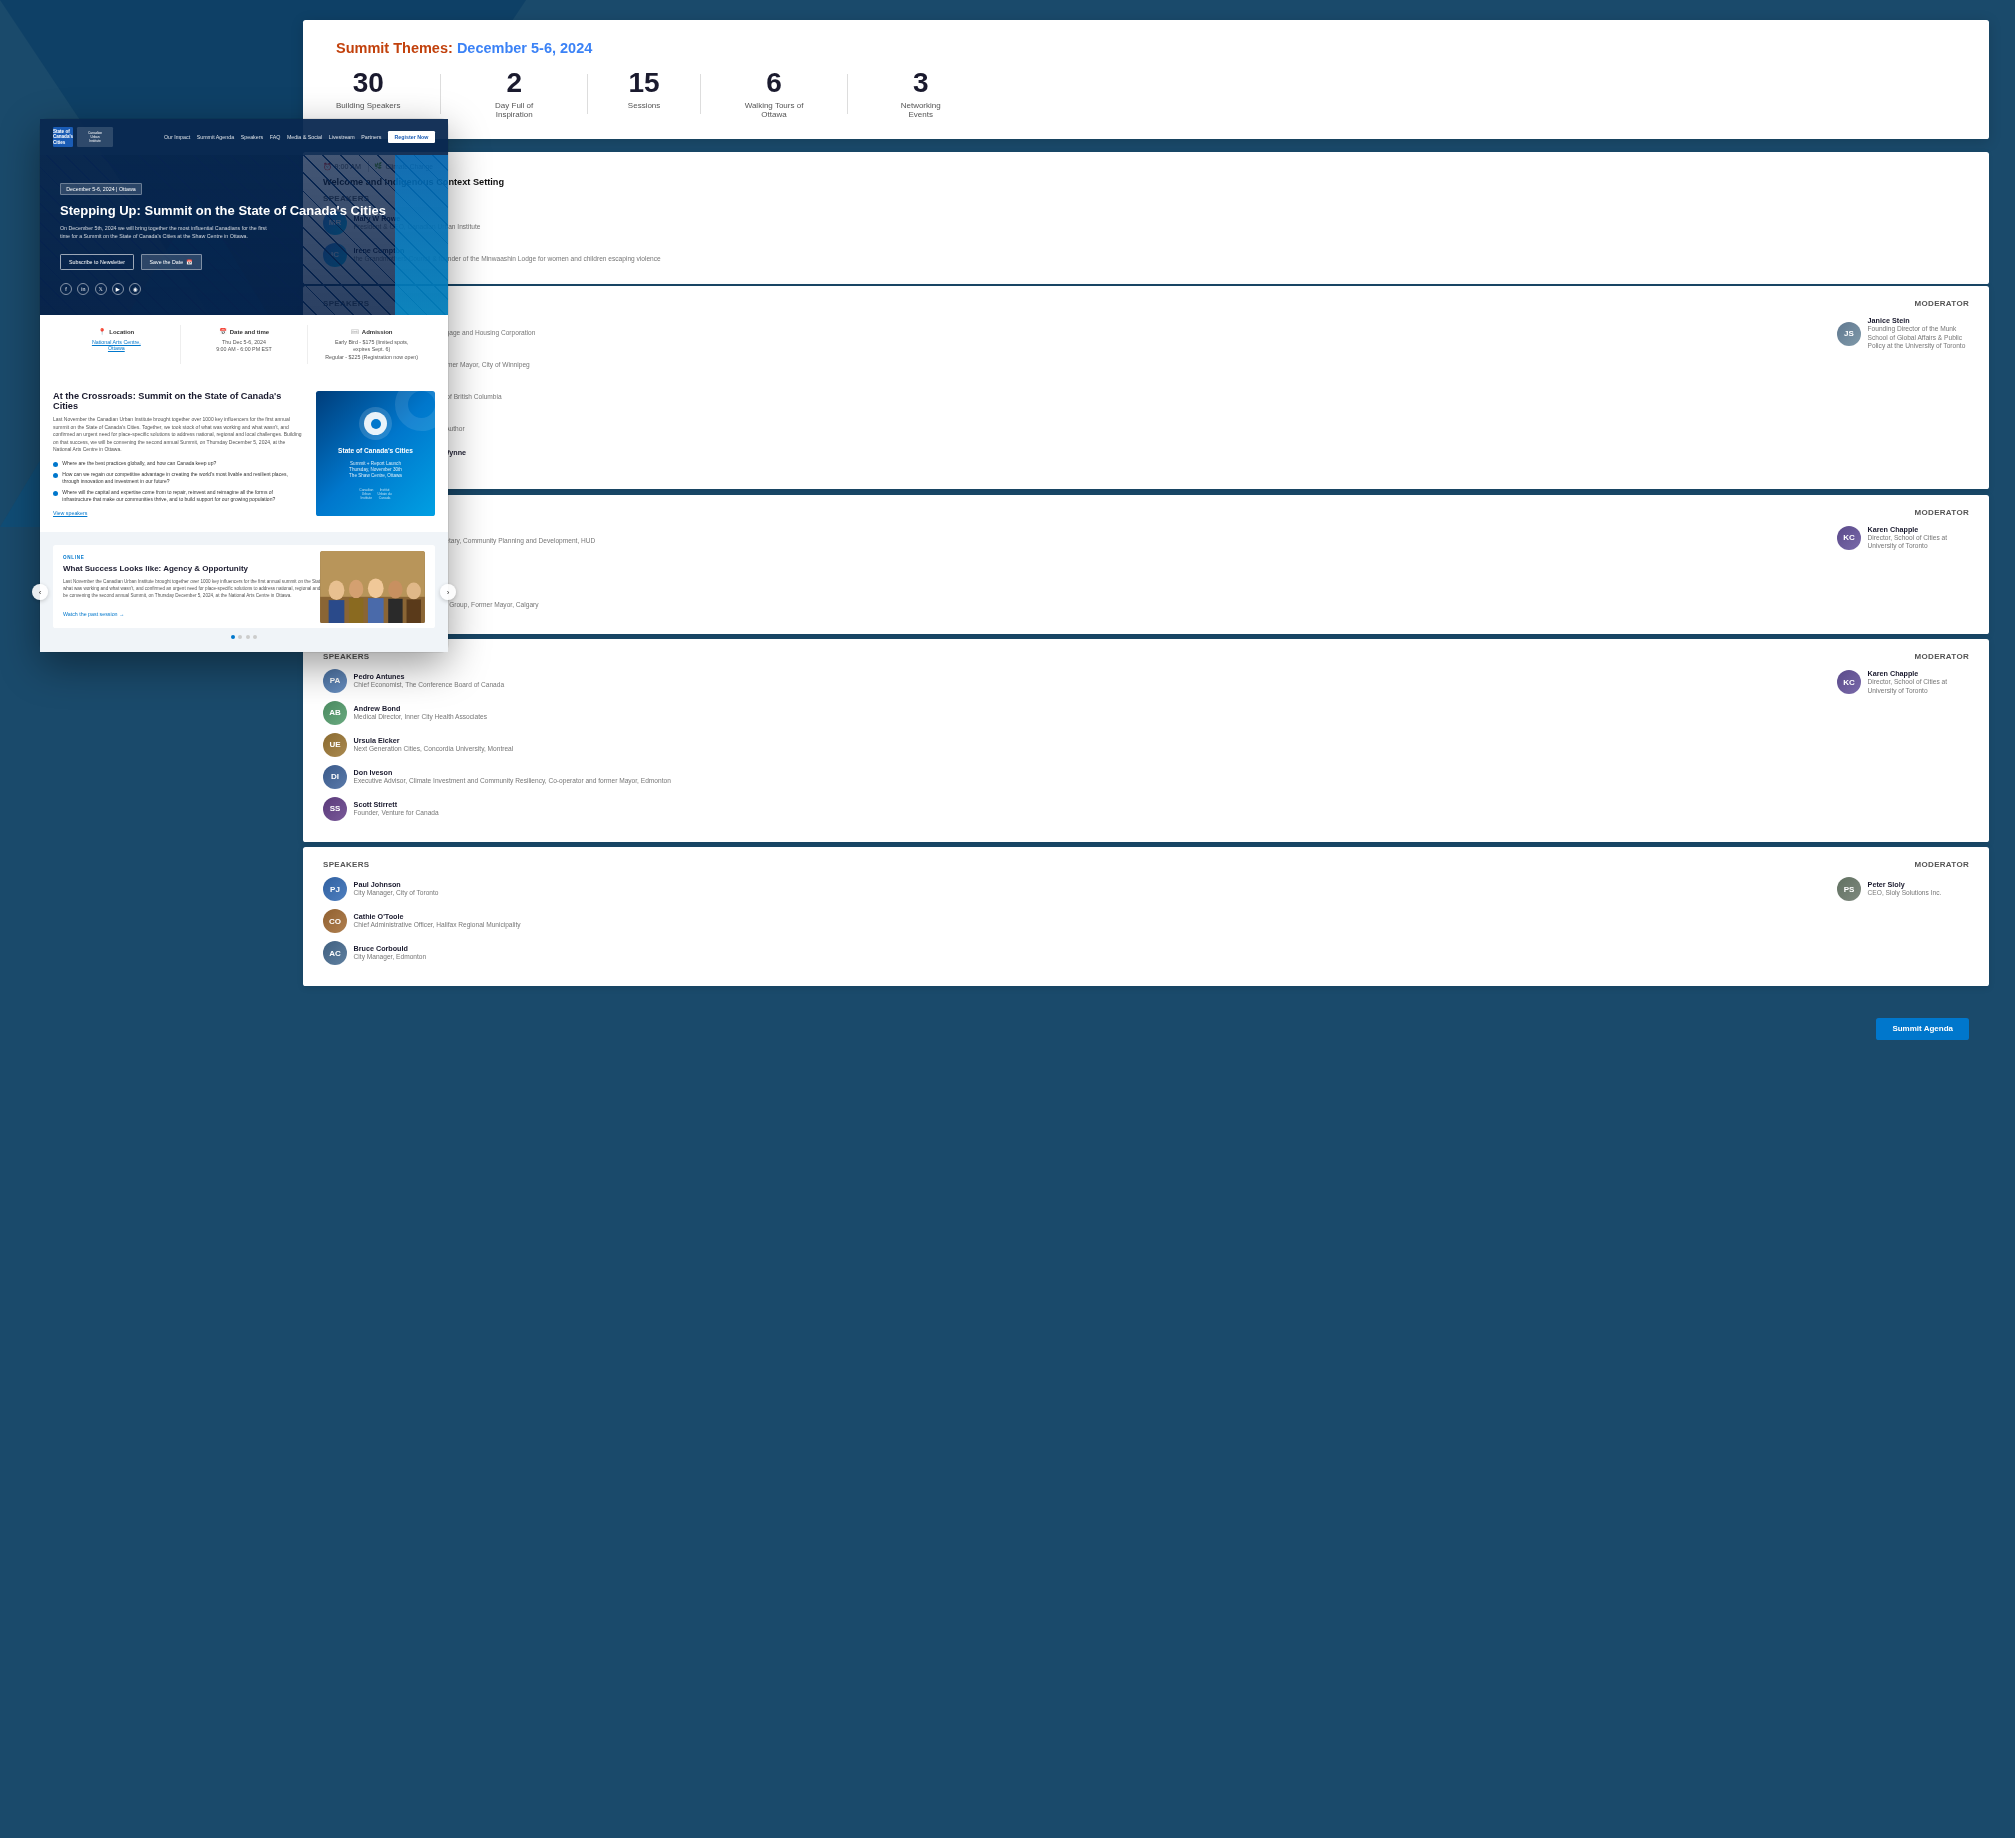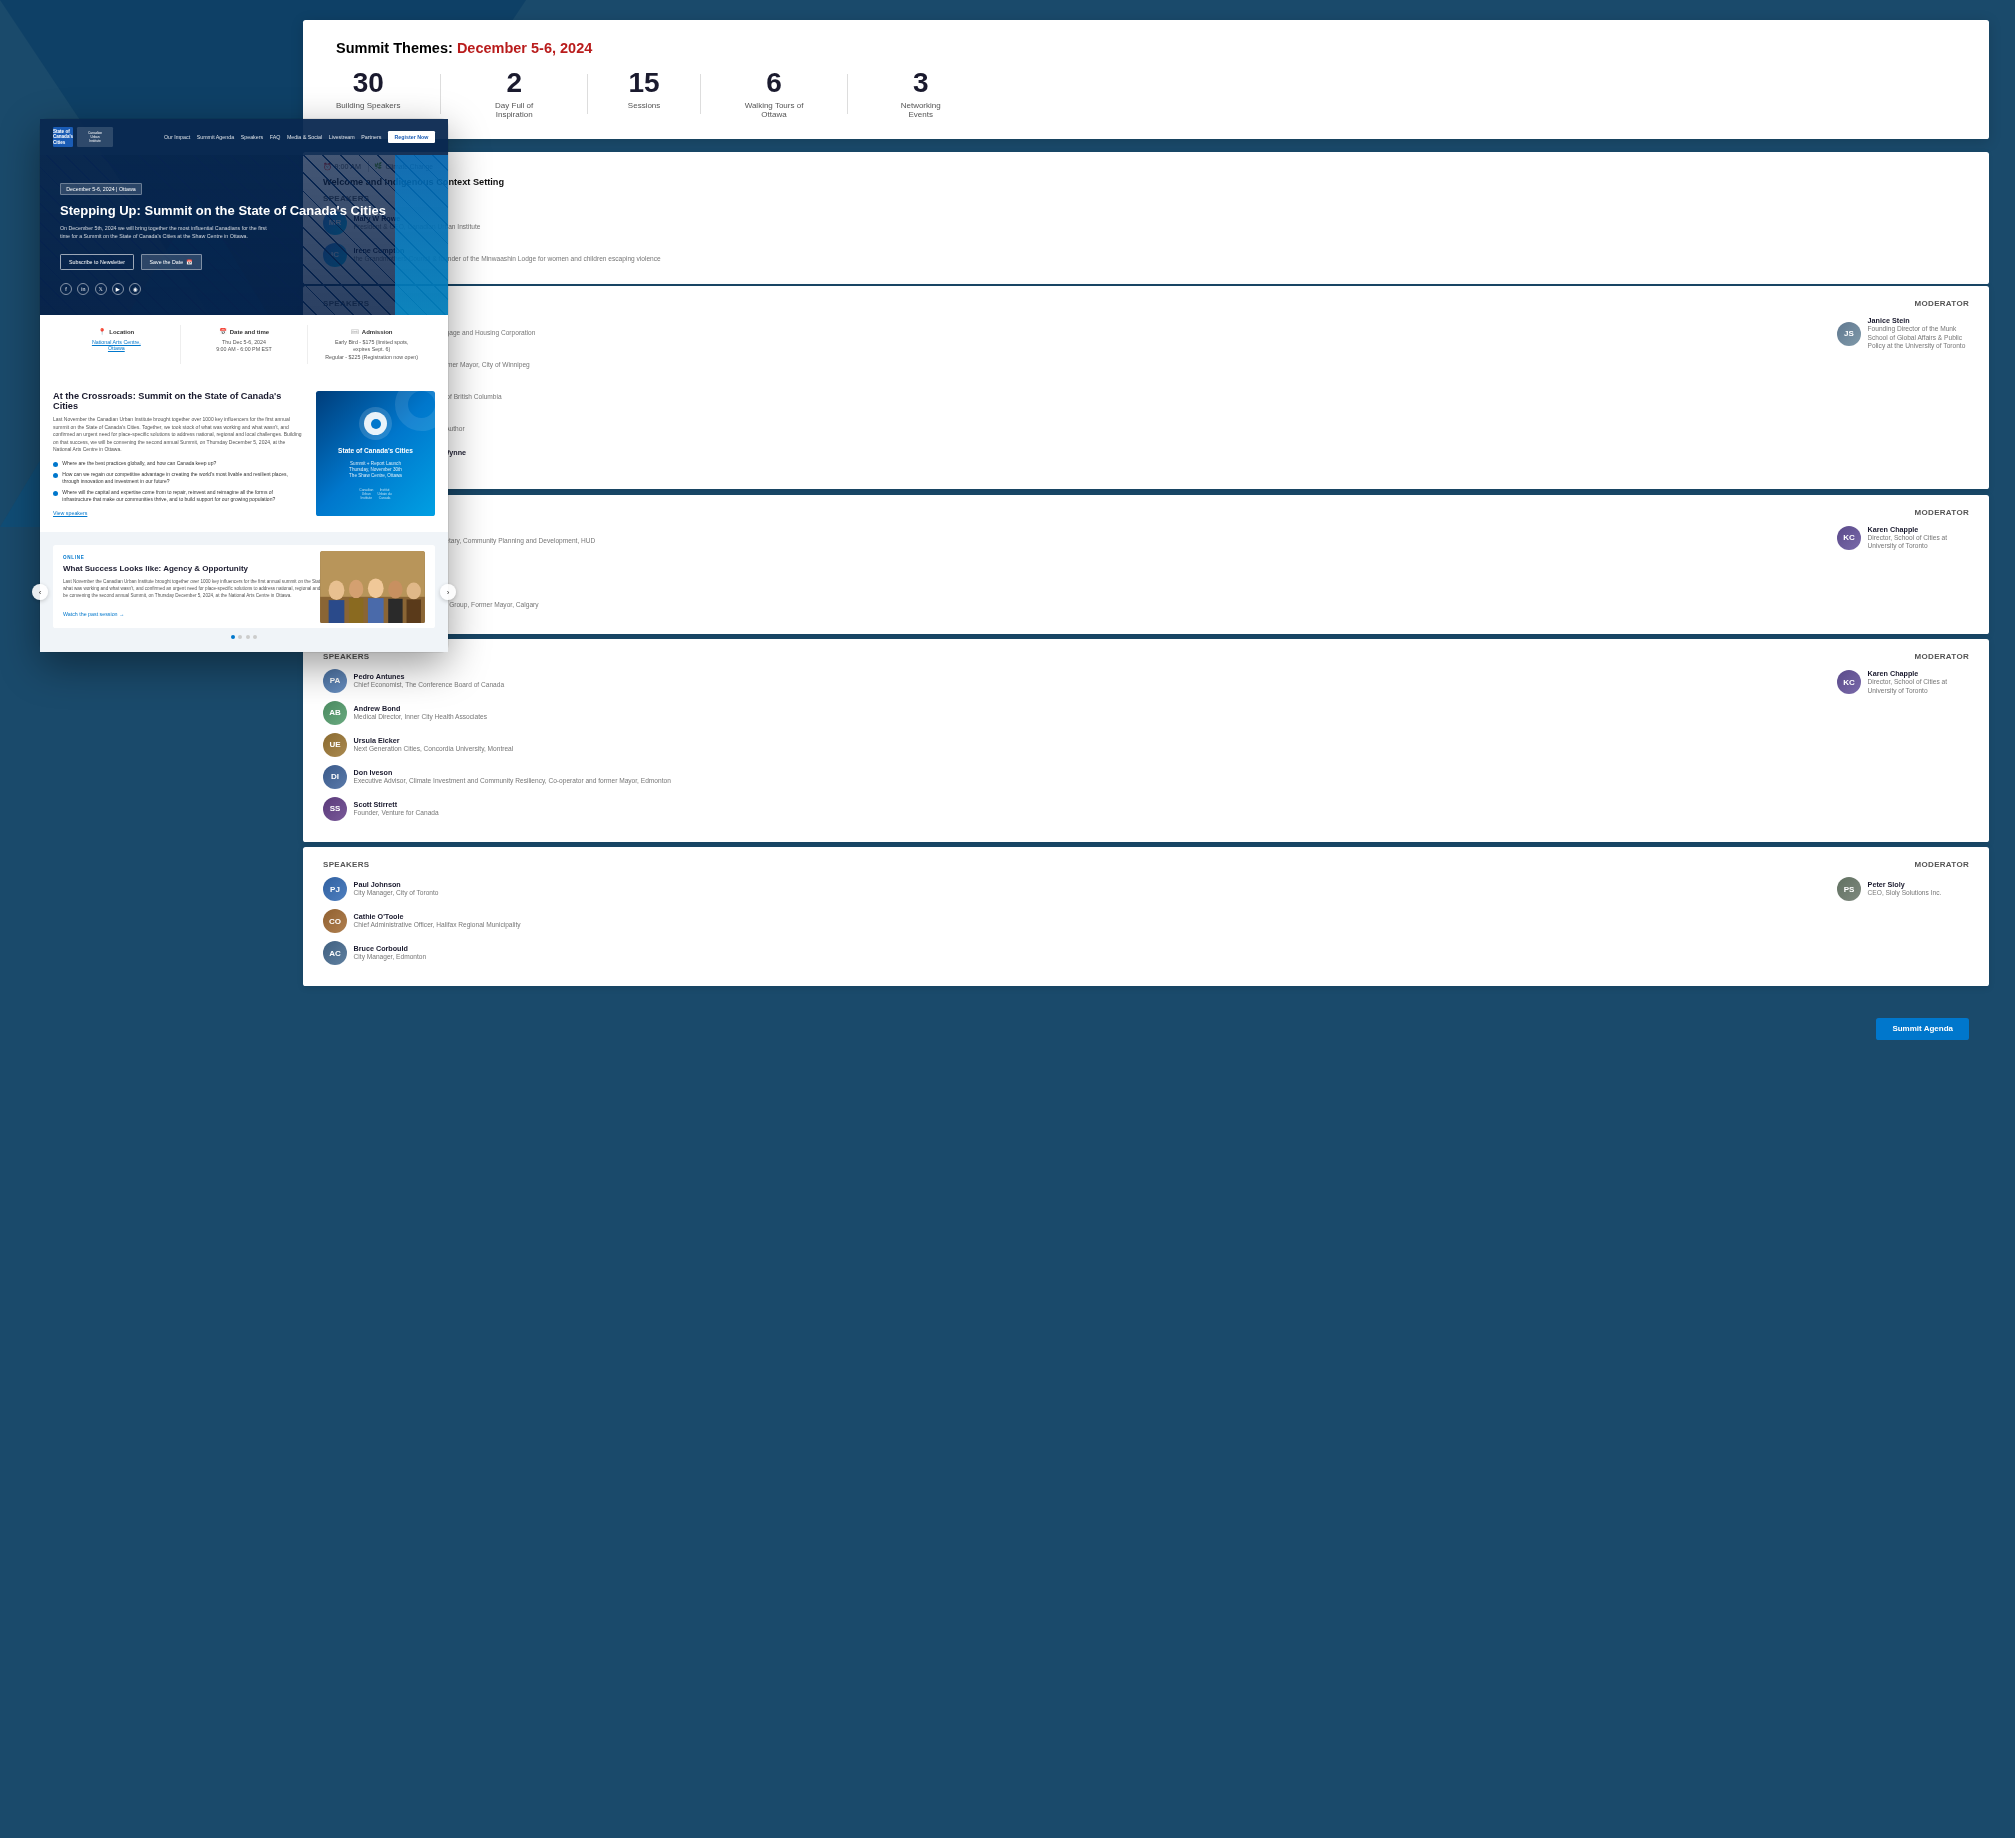--- a/index.html
+++ b/index.html
@@ -55,21 +55,21 @@
       margin-bottom: 13px;
       box-shadow: 0 2.6px 13px rgba(0,0,0,0.15);
     }
     .stats-title {
       font-size: 14.5px;
       font-weight: 700;
       color: #1a1a2e;
       margin-bottom: 13px;
     }
     .stats-title span {
-      color: #000000;
+      color: #c2410c;
     }
     .stats-row {
       display: flex;
       gap: 40px;
       align-items: flex-start;
     }
     .stat-item {
       text-align: center;
     }
     .stat-number {
@@ -625,21 +625,21 @@
 <div class="bg-overlay">
   <div class="bg-triangle1"></div>
   <div class="bg-triangle2"></div>
 </div>
 
 <div class="page-wrapper">
 
   <div class="stats-panel">
     <div class="stats-title">
       <span>Summit Themes:</span>
-      <span style="color:#b91c1c;">December 5-6, 2024</span>
+      <span style="color:#3b82f6;">December 5-6, 2024</span>
     </div>
     <div class="stats-row">
       <div class="stat-item">
         <div class="stat-number">30</div>
         <div class="stat-label">Building Speakers</div>
       </div>
       <div class="stat-divider"></div>
       <div class="stat-item">
         <div class="stat-number">2</div>
         <div class="stat-label">Day Full of Inspiration</div>

